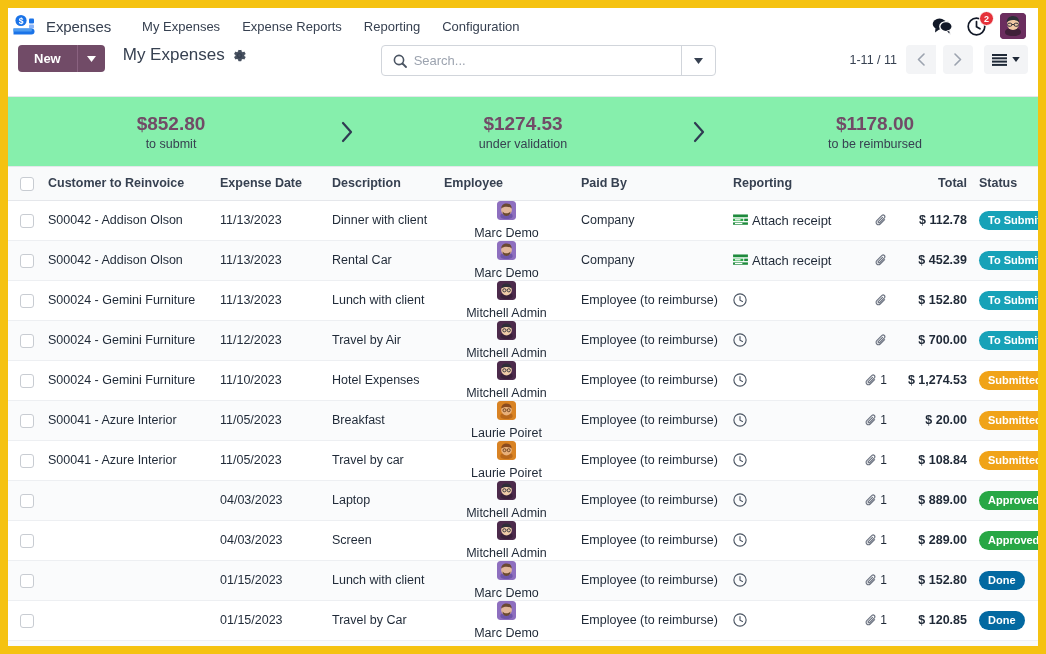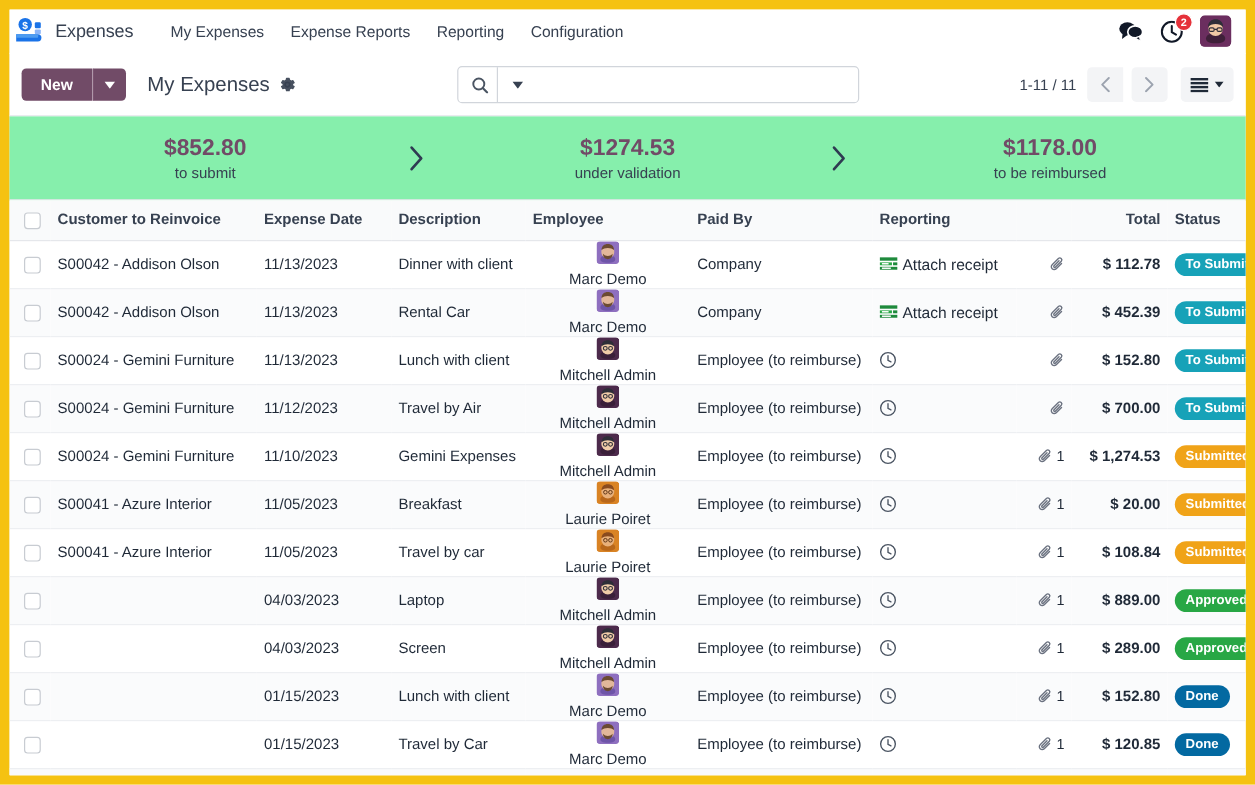--- a/index.html
+++ b/index.html
@@ -47,21 +47,21 @@
     border: 1.5px solid #fff;
   }
   .user-avatar {
     width: 26px; height: 26px; border-radius: 4px;
     background: #6B2E5F; overflow: hidden; position: relative; cursor: pointer;
   }
 
   
   .control-panel {
     min-height: 52px; background: #ffffff;
-    display: flex; align-items: center;
+    display: flex; align-items: flex-start;
     padding: 0 10px; gap: 8px;
     border-bottom: 1px solid #e5e7eb;
   }
   .btn-group { display: flex; align-items: stretch; }
   .btn-new {
     background: #714B67; color: #fff; border: none;
     font-size: 13px; font-weight: bold;
     padding: 6px 16px; border-radius: 4px 0 0 4px;
     cursor: pointer; font-family: inherit;
   }
@@ -264,20 +264,21 @@
       </span>
     </div>
 
     <div class="searchbox">
       <span class="sicon">
         <svg width="14" height="14" viewBox="0 0 14 14">
           <circle cx="6" cy="6" r="4.6" fill="none" stroke="#4b5563" stroke-width="1.6"></circle>
           <path d="M9.5 9.5 L13 13" stroke="#4b5563" stroke-width="1.8" stroke-linecap="round"></path>
         </svg>
       </span>
+      <input type="text" placeholder="Search..." style="">
       <span class="search-caret">
         <svg width="9" height="6" viewBox="0 0 9 6">
             <path d="M0 0 L9 0 L4.5 6 Z" fill="#374151"></path>
           </svg>
       </span>
     </div>
 
     <div class="cp-right">
       <span class="pager">1-11 / 11</span>
       <button class="arrow-btn">
@@ -506,21 +507,21 @@
                 </svg>
               </span>
             </td>
             <td class="c-total"><span class="total-val">$ 700.00</span></td>
             <td class="c-status"><span class="badge tosubmit">To Submit</span></td>
           </tr>
           <tr>
             <td class="c-check"><span class="chk"></span></td>
             <td class="c-cust">S00024 - Gemini Furniture</td>
             <td class="c-date">11/10/2023</td>
-            <td class="c-desc">Gemini Expenses</td>
+            <td class="c-desc">Hotel Expenses</td>
             <td class="c-emp">
               <span class="emp-cell">
                 <span class="emp-av"><svg width="19" height="19" viewBox="0 0 19 19">
                     <rect width="19" height="19" rx="3" fill="#4C2A4B"></rect>
                     <path d="M9.5 18c-4.6 0-6.2-1.2-6.2-3 0-2 2.6-3.2 6.2-3.2s6.2 1.2 6.2 3.2c0 1.8-1.6 3-6.2 3z" fill="#3A1F39"></path>
                     <circle cx="9.5" cy="9" r="5.4" fill="#F0CBA8"></circle>
                     <path d="M4.3 7.6c0-3.3 2.3-5 5.2-5s5.2 1.7 5.2 5c-1.3-1-2.9-1.7-5.2-1.7S5.6 6.6 4.3 7.6z" fill="#2E2E38"></path>
                     <circle cx="7.4" cy="9.3" r="1.6" fill="none" stroke="#2E2E38" stroke-width=".9"></circle>
                     <circle cx="11.8" cy="9.3" r="1.6" fill="none" stroke="#2E2E38" stroke-width=".9"></circle>
                   </svg></span>

